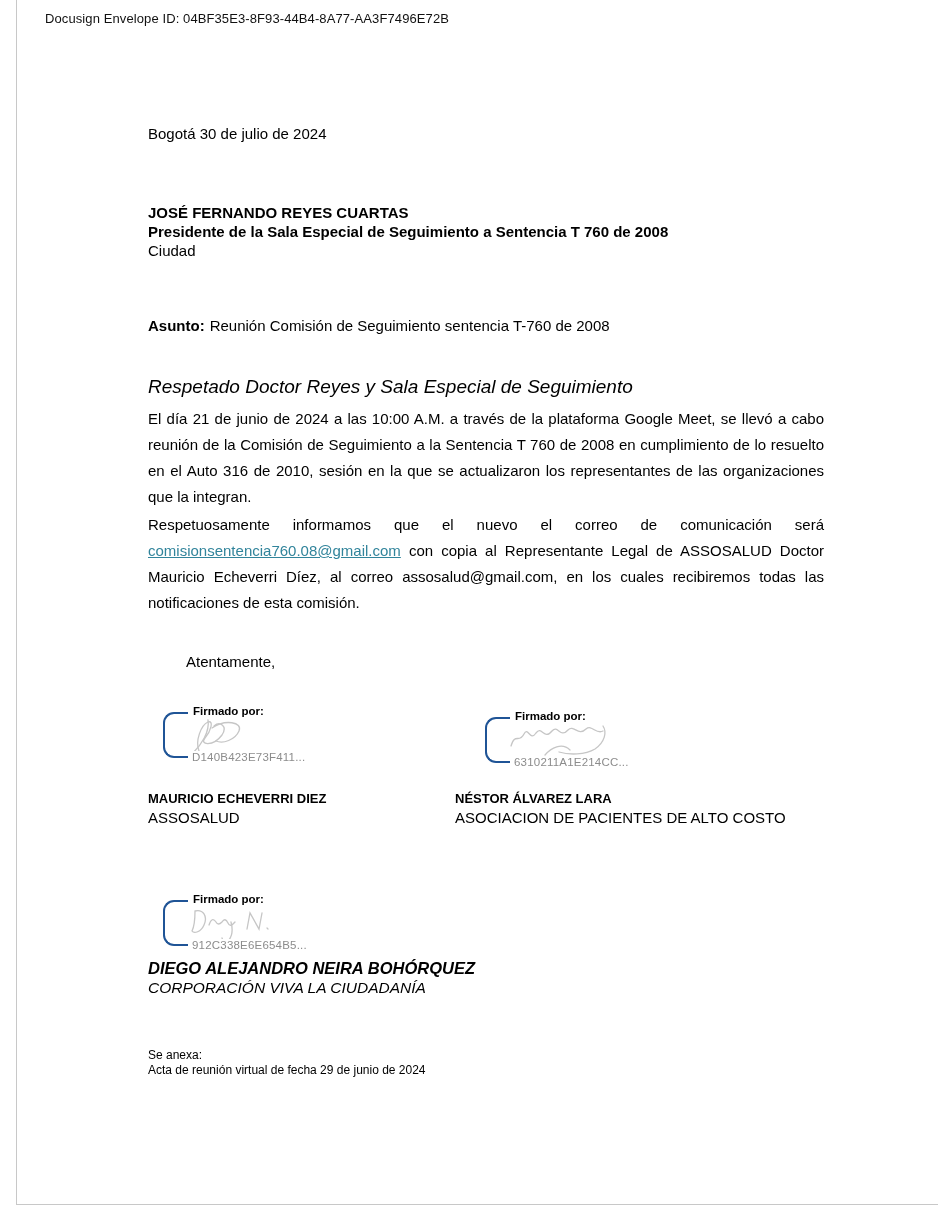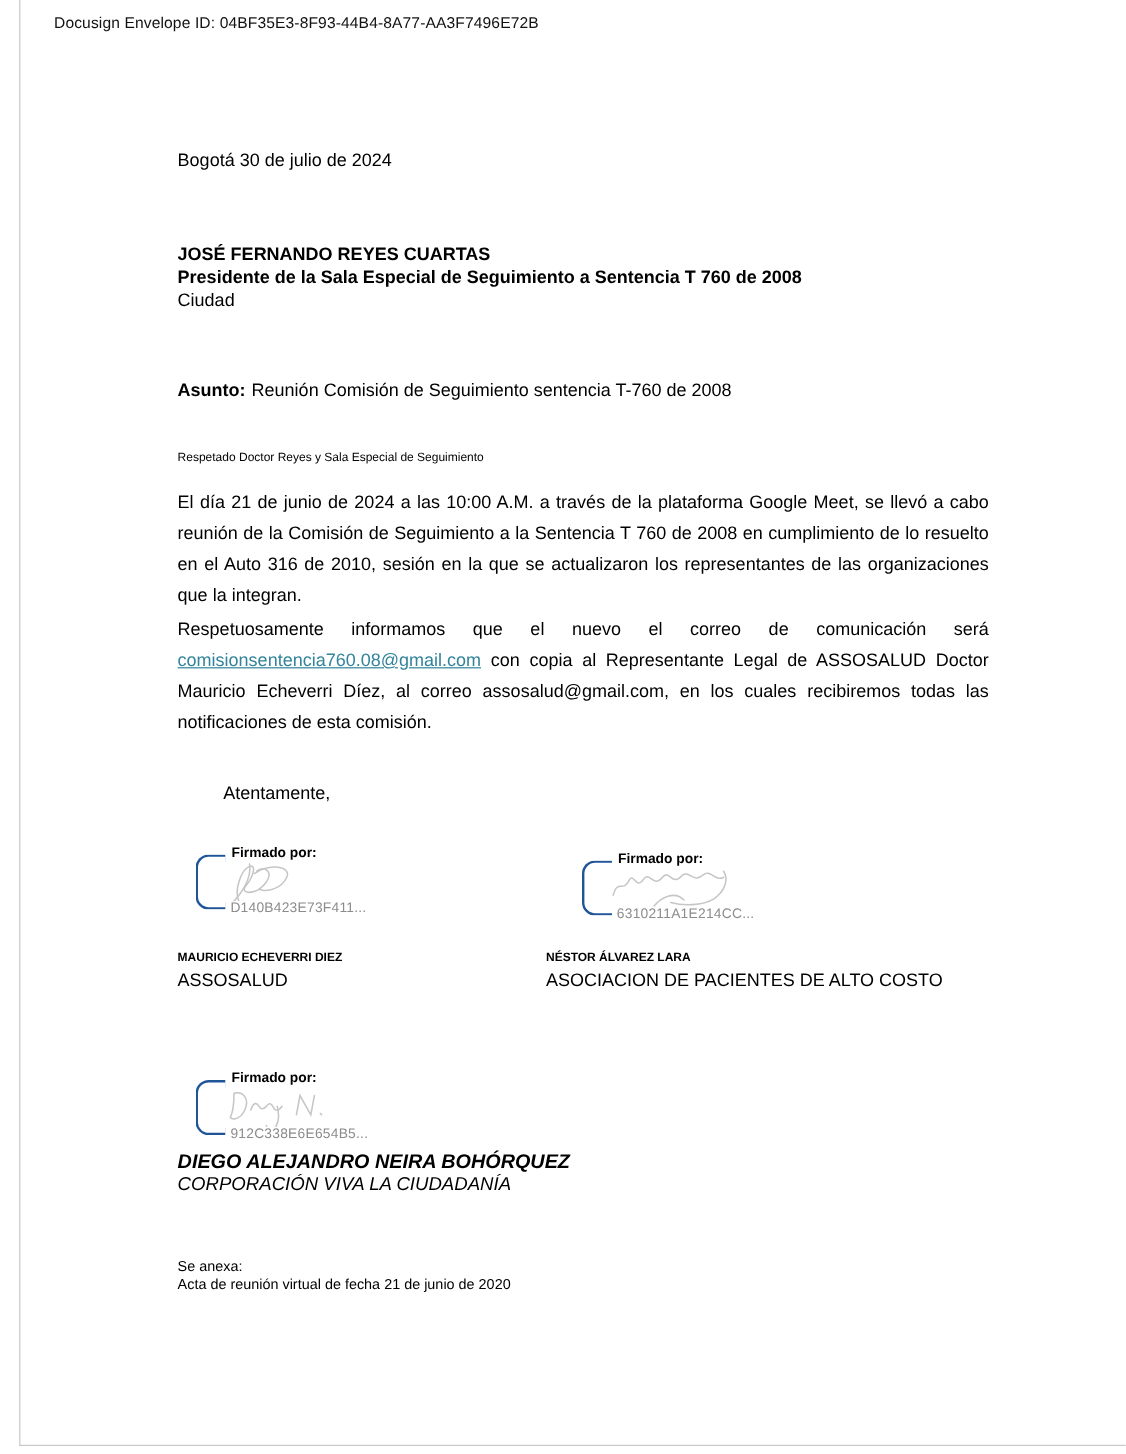--- a/index.html
+++ b/index.html
@@ -20,21 +20,21 @@
   .abs { position:absolute; }
 
   .date-line      { left:131px; top:125px; font-size:15px; }
   .recipient      { left:131px; top:203px; }
   .recipient div  { font-size:15px; line-height:19px; }
   .bold           { font-weight:bold; }
 
   .subject-line   { left:131px; top:317px; font-size:15px; }
   .subject-label  { font-weight:bold; margin-right:5px; }
 
-  .greeting       { left:131px; top:376px; font-size:10px; }
+  .greeting       { left:131px; top:376px; font-size:19px;font-style:italic; }
 
   .paragraph {
     left:131px; width:676px;
     font-size:15px; line-height:26px; text-align:justify;
   }
   .para-1 { top:406px; }
   .para-2 { top:512px; }
 
   .email-link {
     color:#31849B; text-decoration:underline; cursor:pointer;
@@ -60,21 +60,21 @@
     background:#fff; padding:0 2px; letter-spacing:0.2px;
   }
   .scrawl { position:absolute; left:22px; top:13px; }
   .scrawl path { fill:none; stroke:#c6c6c6; stroke-width:1.3; stroke-linecap:round; }
 
   .stamp-1 { left:146px; top:704px; }
   .stamp-2 { left:468px; top:709px; }
   .stamp-3 { left:146px; top:892px; }
 
   .name-block { line-height:19px; }
-  .name-block .sig-name { font-size:10px; font-weight:bold; }
+  .name-block .sig-name { font-size:13px; font-weight:bold; }
   .name-block .sig-org  { font-size:15px; }
   .name-1 { left:131px; top:789px; }
   .name-2 { left:438px; top:789px; }
   .name-3 { left:131px; top:959px;font-style:italic; }
   .name-3 .sig-name { font-size:16.5px; }
   .name-3 .sig-org  { font-size:15.5px; }
 
   .annex { left:131px; top:1048px; font-size:12px; line-height:15px; }
 </style>
 </head>
@@ -150,16 +150,16 @@
     <div class="stamp-id">912C338E6E654B5...</div>
   </div>
 
   <div class="abs name-block name-3">
     <div class="sig-name">DIEGO ALEJANDRO NEIRA BOHÓRQUEZ</div>
     <div class="sig-org">CORPORACIÓN VIVA LA CIUDADANÍA</div>
   </div>
 
   <div class="abs annex">
     <div>Se anexa:</div>
-    <div>Acta de reunión virtual de fecha 21 de junio de 2020</div>
+    <div>Acta de reunión virtual de fecha 29 de junio de 2024</div>
   </div>
 
 </div>
 
 </body></html>

